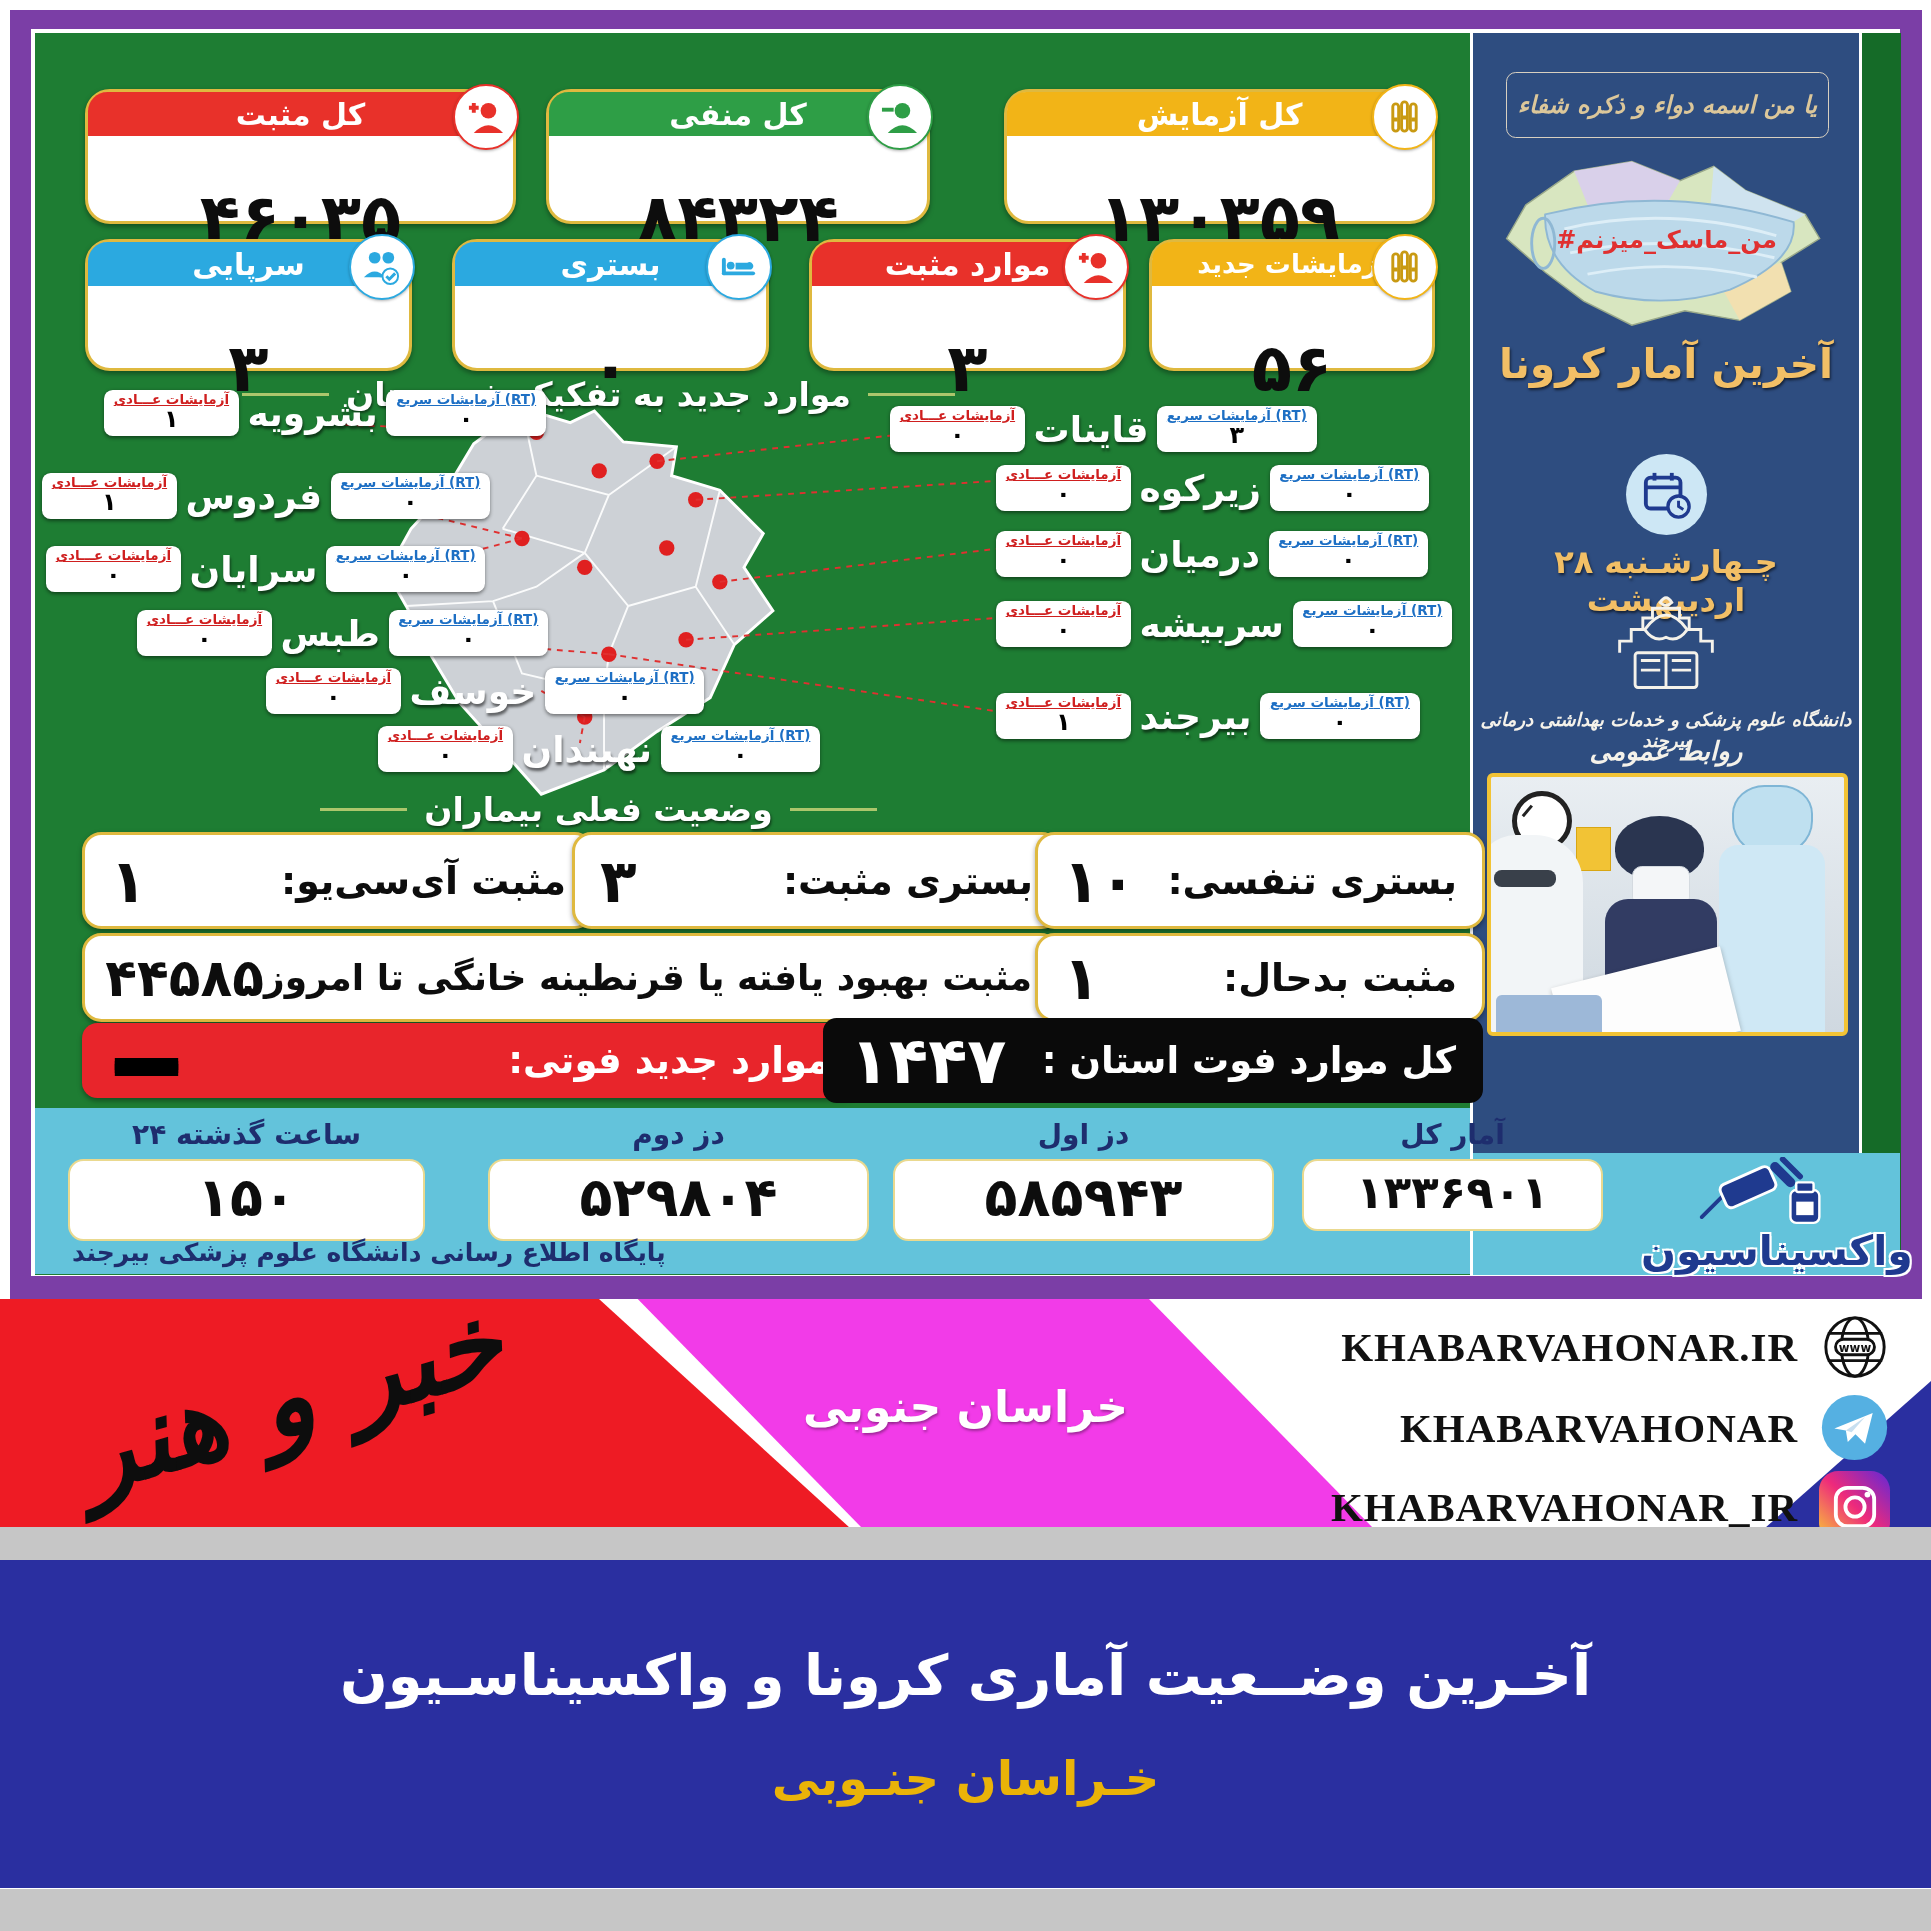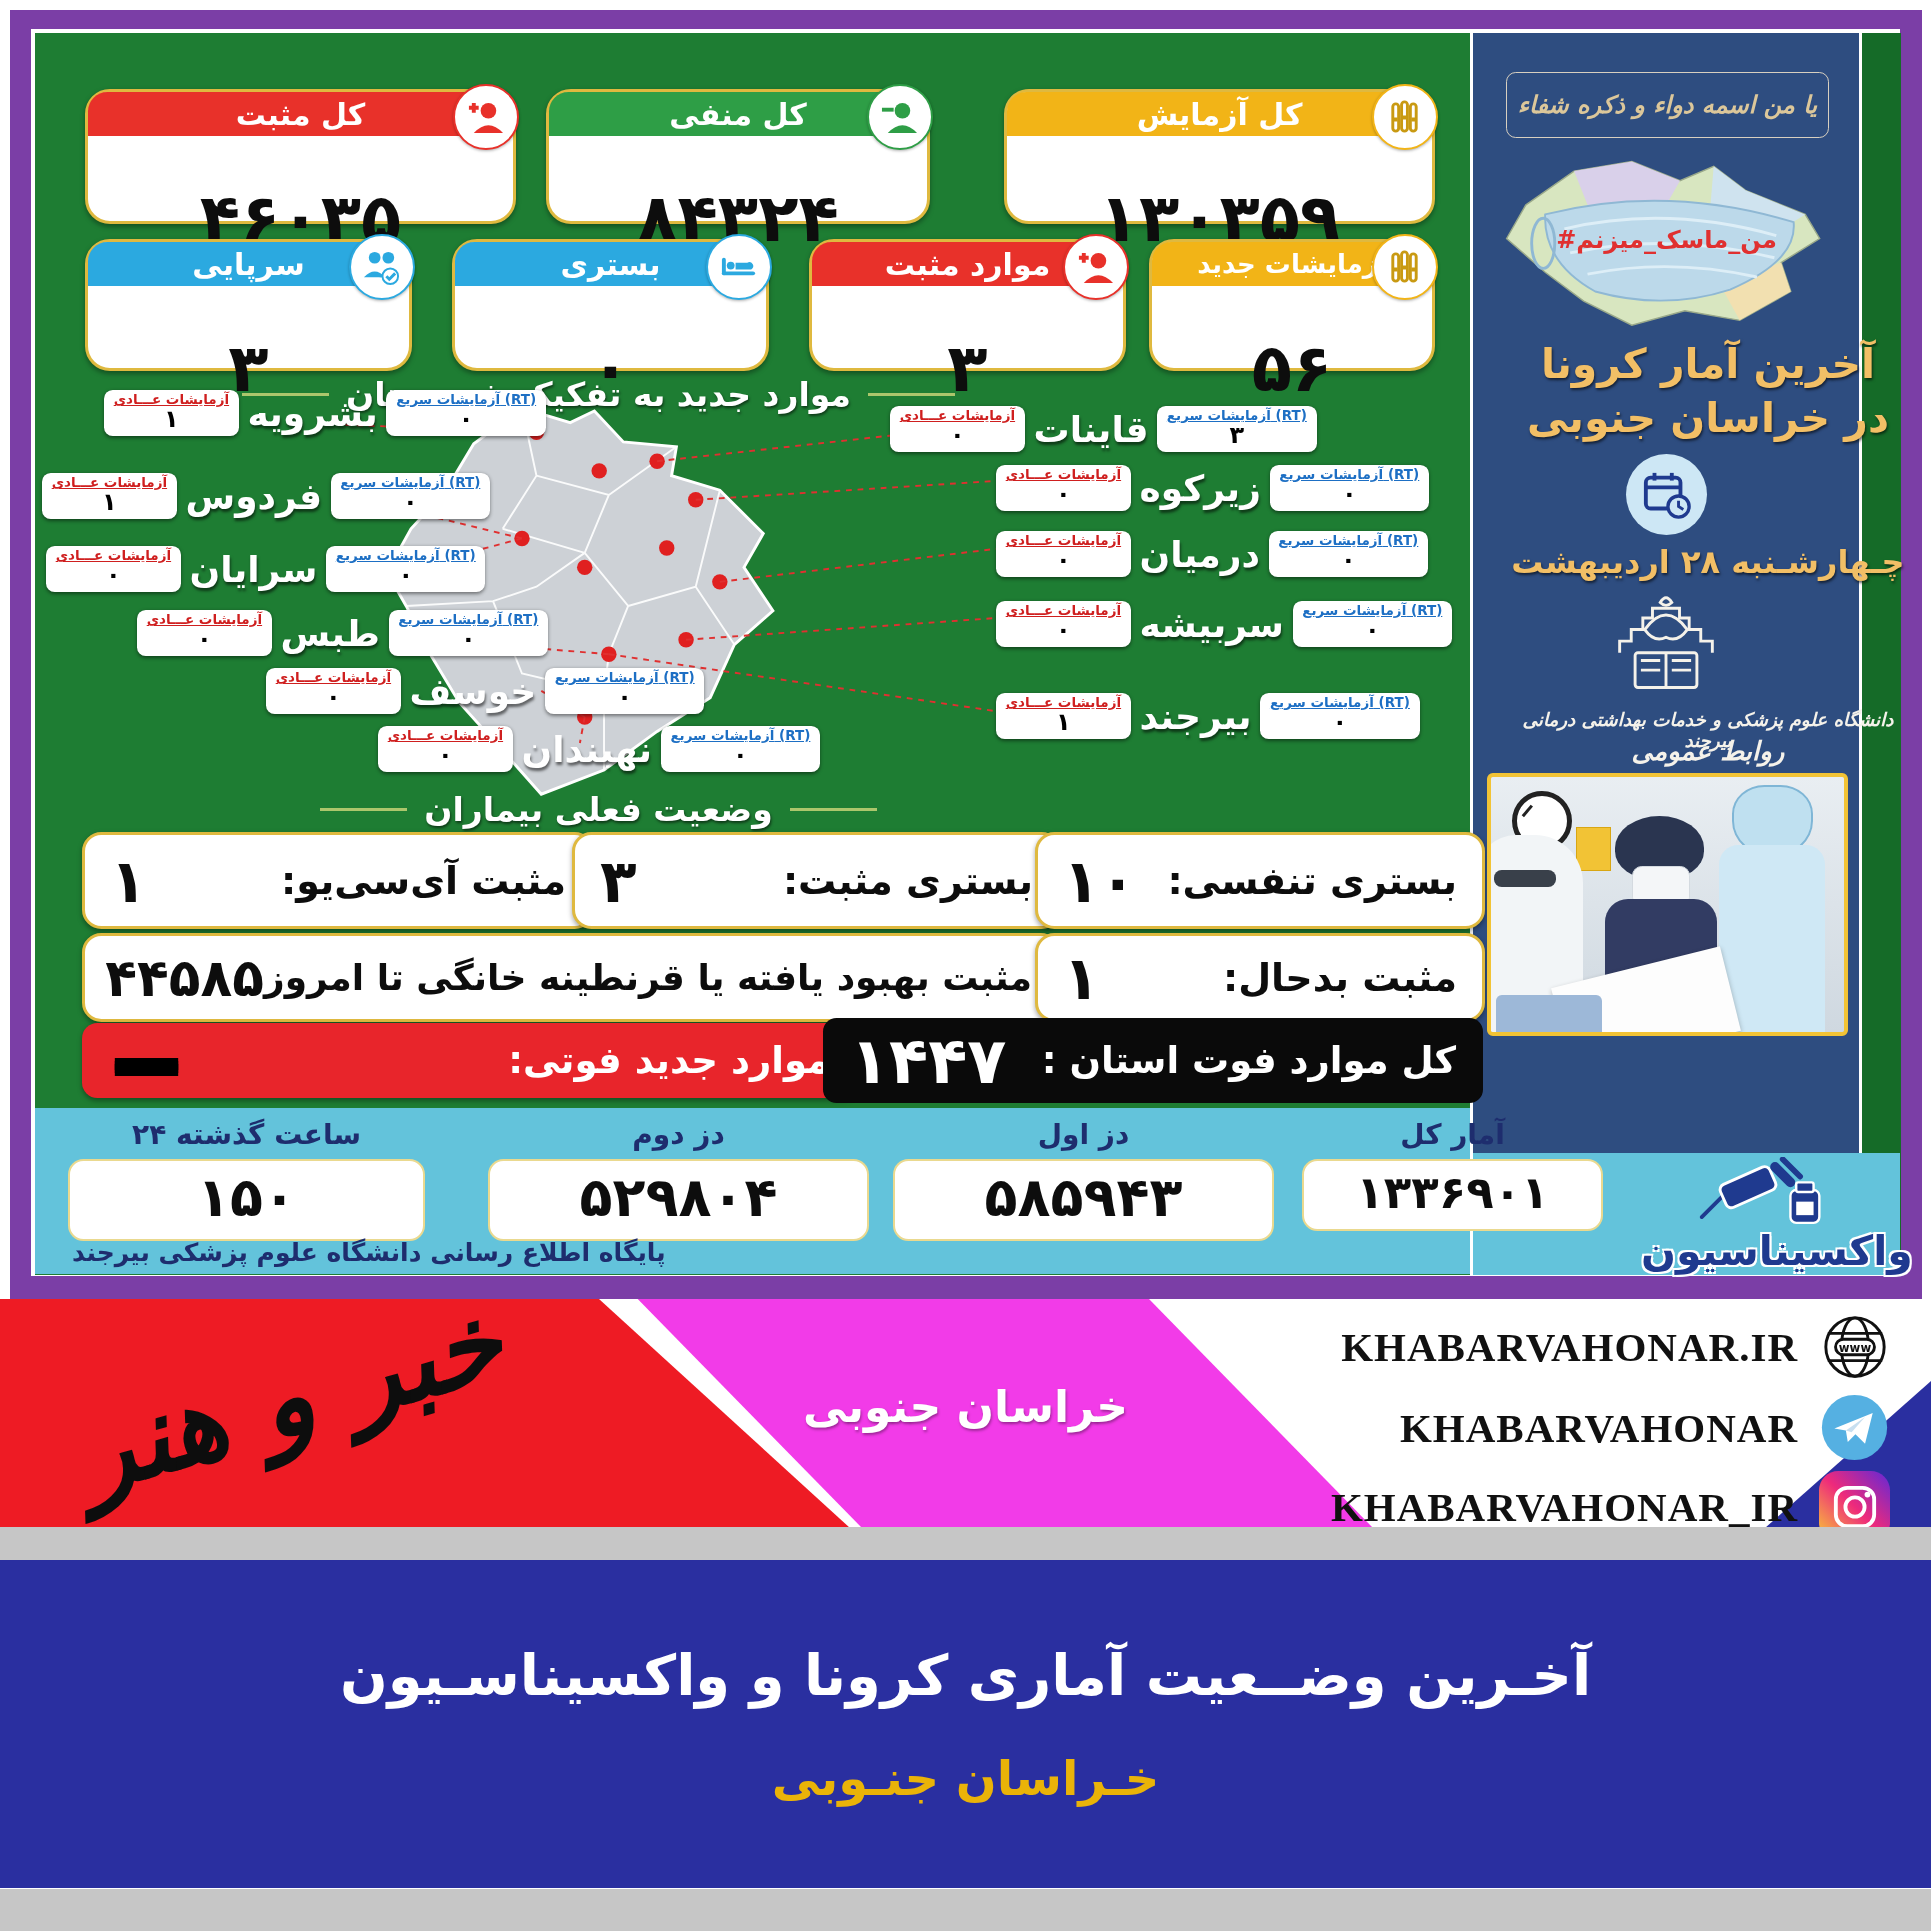--- a/index.html
+++ b/index.html
@@ -432,40 +432,39 @@
       <g stroke="#fff" stroke-width="2.5" fill="#1f3a8f">
         <rect x="100" y="34" width="30" height="34" rx="6"></rect>
         <rect x="106" y="26" width="18" height="10" rx="2"></rect>
         <rect x="106" y="46" width="18" height="14" fill="#fff" stroke="none"></rect>
       </g>
     </svg>
   </span>
   <div class="vax-title">واکسیناسیون</div>
 </div>
 
-<div class="abs" style="left:1473px;top:33px;width:386px;height:786px;padding-left:28px;">
+<div class="abs" style="left:1473px;top:33px;width:386px;height:786px;">
   <div class="calli-frame" style="left:33px;top:39px;width:321px;height:64px;">
     <span>یا من اسمه دواء و ذکره شفاء</span>
   </div>
 
   <div class="abs" style="left:13.5px;top:114px;width:359px;height:183px;">
     <svg width="359" height="183" viewBox="0 0 372 190">
       <path d="M40,60 L90,25 L150,15 L200,35 L235,20 L268,45 L330,70 L345,95 L305,120 L315,150 L262,180 L205,170 L150,185 L100,160 L60,130 L20,95 Z" fill="#d8e6c0" stroke="#9aa98a" stroke-width="1.5"></path>
       <path d="M90,25 L150,15 L200,35 L180,70 L110,75 Z" fill="#d9d0ea"></path>
       <path d="M235,20 L268,45 L330,70 L290,95 L230,80 Z" fill="#cfe3ef"></path>
       <path d="M305,120 L315,150 L262,180 L240,140 Z" fill="#f2e0b0"></path>
       <path d="M60,70 Q186,38 318,78 Q322,118 252,148 Q184,170 112,150 Q58,120 60,70 Z" fill="#bcd9ea" stroke="#8fb8d4" stroke-width="2"></path>
       <path d="M80,85 Q186,60 300,92 M86,110 Q186,88 298,115 M104,132 Q190,115 280,135" fill="none" stroke="#ddeef7" stroke-width="3"></path>
       <ellipse cx="58" cy="100" rx="12" ry="26" fill="none" stroke="#8fb8d4" stroke-width="3"></ellipse>
       <text x="186" y="105" text-anchor="middle" font-size="25" font-weight="bold" fill="#e03030" font-family="DejaVu Sans">#من_ماسک_میزنم</text>
     </svg>
   </div>
 
   <div class="side-gold" style="top:307px;font-size:41px;">آخرین آمار کرونا</div>
-  <div class="side-gold" style="top:361px;font-size:41px;">در خراسان جنوبی</div>
 
   <div class="abs" style="left:153px;top:421px;width:81px;height:81px;border-radius:50%;background:#cde7f5;display:flex;align-items:center;justify-content:center;">
     <svg width="50" height="50" viewBox="0 0 52 52">
       <rect x="4" y="8" width="36" height="32" rx="5" fill="none" stroke="#1f3a8f" stroke-width="4"></rect>
       <line x1="4" y1="18" x2="40" y2="18" stroke="#1f3a8f" stroke-width="4"></line>
       <line x1="13" y1="3" x2="13" y2="11" stroke="#1f3a8f" stroke-width="4"></line>
       <line x1="31" y1="3" x2="31" y2="11" stroke="#1f3a8f" stroke-width="4"></line>
       <circle cx="38" cy="38" r="11" fill="#cde7f5" stroke="#1f3a8f" stroke-width="3.5"></circle>
       <path d="M38 32 v6 l5 3" fill="none" stroke="#1f3a8f" stroke-width="3"></path>
     </svg>

